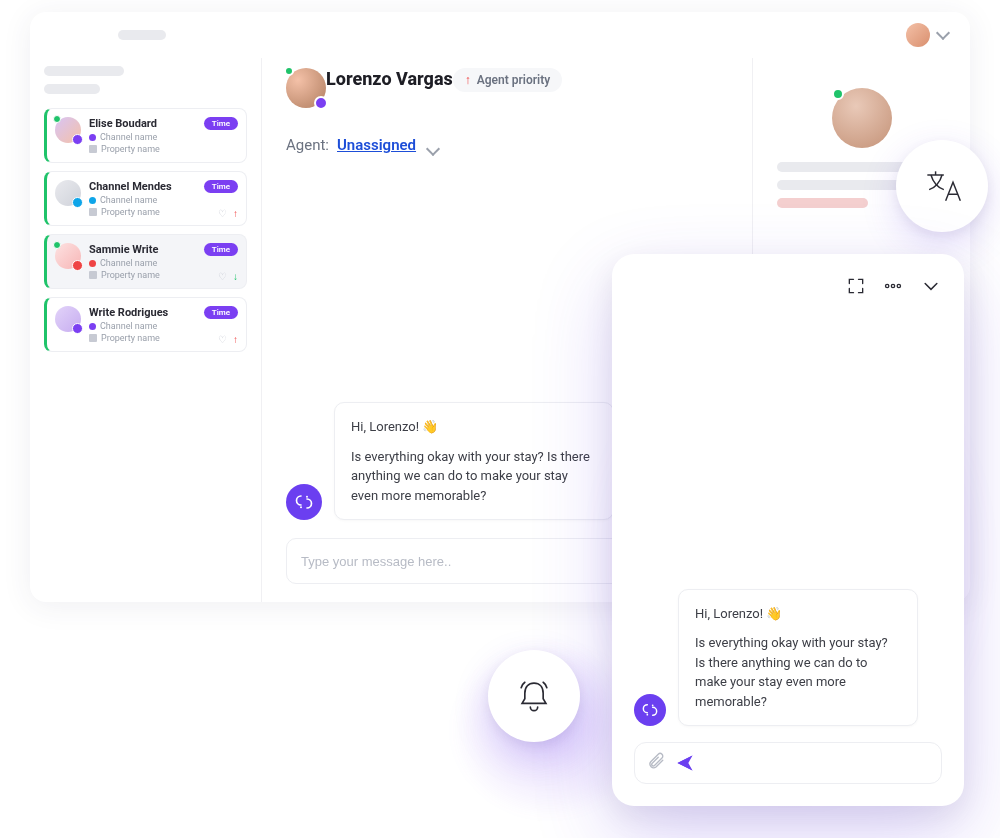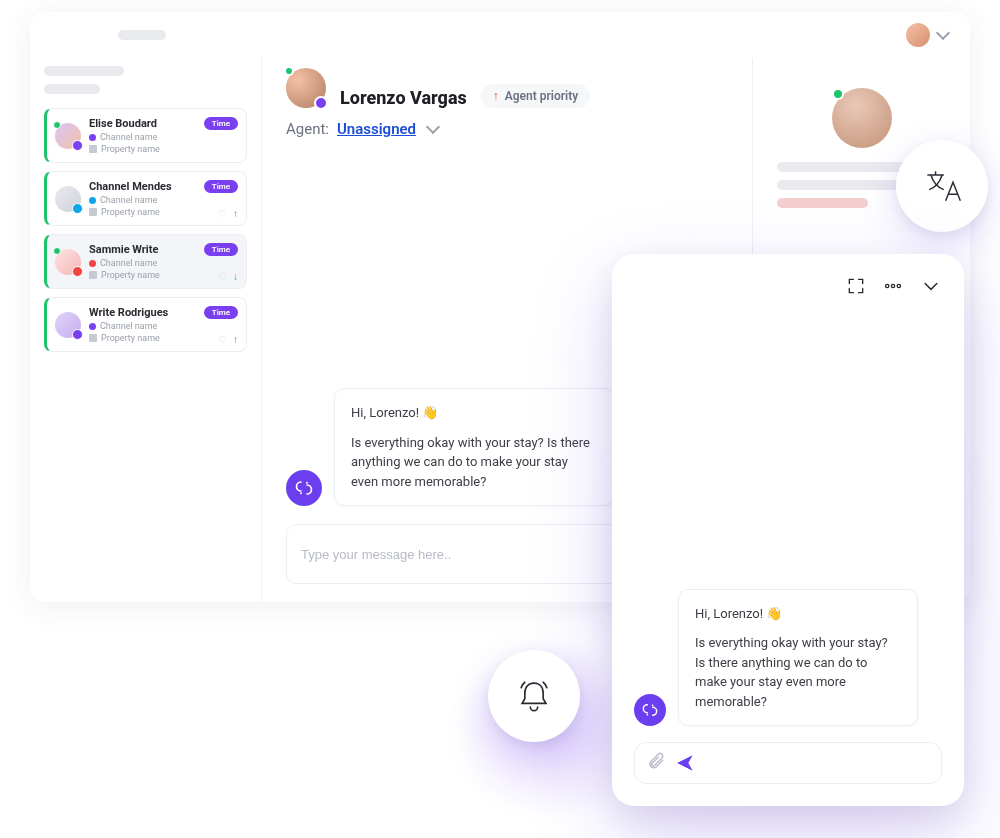--- a/index.html
+++ b/index.html
@@ -79,21 +79,20 @@
   .convo-list { margin-top: 14px; display: flex; flex-direction: column; gap: 8px; }
   .convo-card {
     border: 1px solid #edeef2;
     border-left: 3px solid #1fc36a;
     border-radius: 8px;
     padding: 8px 10px 8px 8px;
     display: flex;
     gap: 8px;
     position: relative;
     cursor: pointer;
-    align-items: center;
   }
   .convo-card.selected { background: #f4f5f8; }
   .convo-avatar {
     width: 26px; height: 26px; border-radius: 50%;
     background: linear-gradient(135deg,#d8c4f5,#f4c1a8);
     position: relative; flex-shrink: 0;
   }
   .convo-avatar .presence {
     width: 8px; height: 8px; border-radius: 50%;
     position: absolute; border: 1.5px solid #fff;
@@ -130,21 +129,21 @@
 
   
   .thread {
     flex: 1;
     padding: 10px 24px 18px 24px;
     display: flex;
     flex-direction: column;
     position: relative;
   }
   .thread-header {
-    display: flex; align-items: flex-end; gap: 14px;
+    display: flex; align-items: flex-start; 
   }
   .thread-avatar {
     width: 40px; height: 40px; border-radius: 50%;
     background: radial-gradient(circle at 30% 30%, #f4c1a8, #b07d5f);
     position: relative;
   }
   .thread-avatar .presence {
     width: 10px; height: 10px; border-radius: 50%;
     background: #1fc36a; border: 2px solid #fff;
     position: absolute; top: -2px; left: -2px;
@@ -155,21 +154,21 @@
     bottom: -2px; right: -2px; background: #7b3ff2;
   }
   .thread-name { font-size: 18px; font-weight: 800; color: #1e1e25; }
   .priority-chip {
     display: inline-flex; align-items: center; gap: 6px;
     background: #f6f7f9; color: #6b7280;
     border-radius: 999px; padding: 5px 12px; font-size: 12px; font-weight: 600;
   }
   .priority-chip .arr { color: #ef4444; font-weight: 900; }
   .agent-row {
-    margin-top: 12px; display: flex; align-items: center; gap: 8px;
+    margin-top: 28px; display: flex; align-items: flex-end; gap: 8px;
     color: #6b7280; font-size: 15px;
   }
   .agent-value {
     color: #1d4ed8; text-decoration: underline; font-weight: 600; cursor: pointer;
   }
   .agent-row .chevron-down { margin-left: 4px; }
 
   .message-row {
     display: flex; align-items: flex-end; gap: 12px; margin-top: auto;
   }
@@ -180,21 +179,21 @@
     flex-shrink: 0;
   }
   .bubble {
     background: #fff; border: 1px solid #edeef2; border-radius: 10px;
     padding: 14px 16px; max-width: 280px;
     font-size: 13px; color: #3d3f47; line-height: 1.5;
     box-shadow: 0 1px 3px rgba(0,0,0,0.03);
   }
   .bubble .greet { margin-bottom: 10px; }
   .composer {
-    margin-top: 18px; height: 60px;
+    margin-top: 18px; height: 46px;
     border: 1px solid #edeef2; border-radius: 10px;
     padding: 0 14px; display: flex; align-items: center;
   }
   .composer input {
     border: none; outline: none; width: 100%; font-size: 13px; color: #555;
   }
   .composer input::placeholder { color: #b7bbc5; }
 
   
   .profile-panel {

